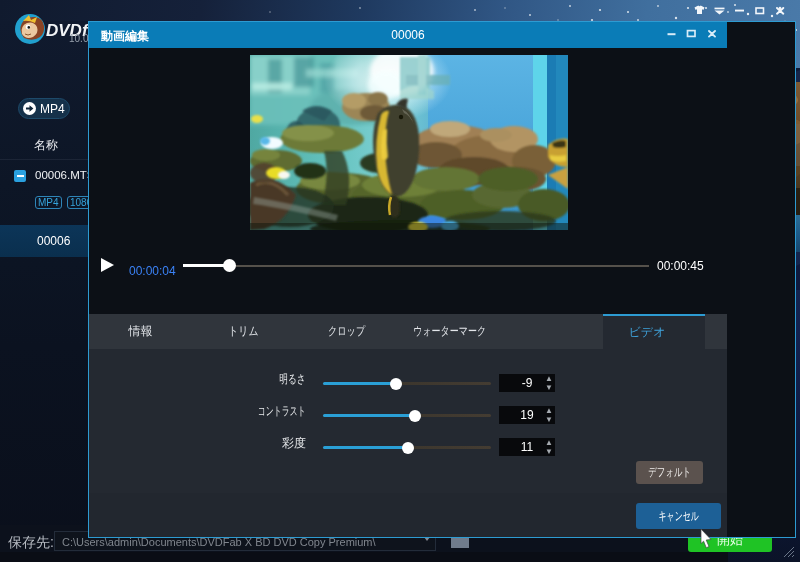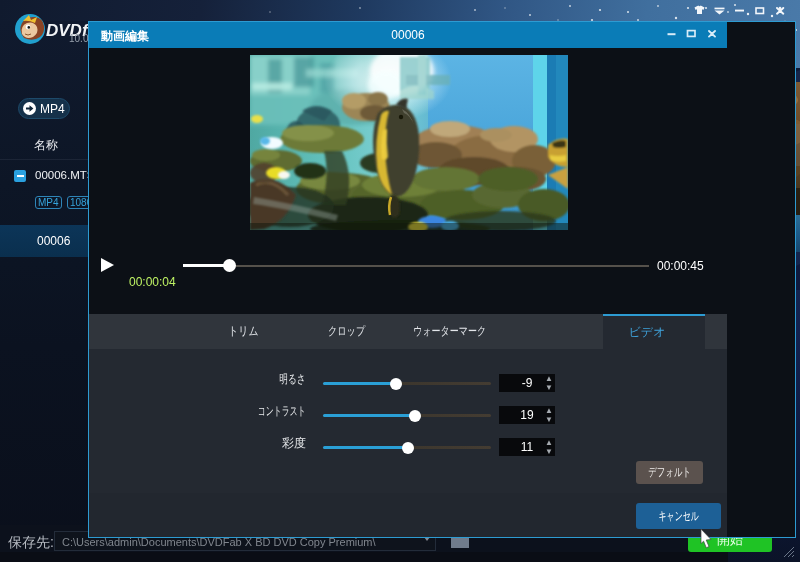--- a/index.html
+++ b/index.html
@@ -416,27 +416,28 @@
         <path d="M300 100 Q308 102 316 100 L316 106 Q306 108 300 105 Z" fill="#e8cc40"></path>
         <path d="M298 120 L318 112 L318 134 Z" fill="#c8a040"></path>
       </g>
 
       <path d="M4 142 Q40 148 88 160 L86 166 Q38 154 3 149 Z" fill="#9aa8a0" opacity="0.42" filter="url(#soft2)"></path>
 
       <rect x="0" y="168" width="318" height="7" fill="#10160c" opacity="0.5"></rect>
     </svg>
 
     <div class="abs" style="left:12px;top:236px;width:0;height:0;border-left:13px solid #fff;border-top:7.5px solid transparent;border-bottom:7.5px solid transparent;"></div>
-    <div class="abs" style="left:40px;top:253px;color:#bef264;font-size:12px;">00:00:04</div>
+    <div class="abs" style="left:40px;top:242px;color:#3b82f6;font-size:12px;">00:00:04</div>
     <div class="abs" style="left:94px;top:242.5px;width:466px;height:2px;background:#55514b;"></div>
     <div class="abs" style="left:94px;top:242px;width:47px;height:3px;background:#fff;"></div>
     <div class="abs" style="left:134px;top:236.5px;width:13px;height:13px;border-radius:7px;background:#fff;"></div>
     <div class="abs" style="left:568px;top:237px;color:#fff;font-size:12px;">00:00:45</div>
 
     <div class="abs" id="tabbar">
+      <div class="tab" style="left:0px;">情報</div>
       <div class="tab" style="left:103px;"><span style="display:inline-block;transform:scaleX(0.83);transform-origin:center center;">トリム</span></div>
       <div class="tab" style="left:206px;"><span style="display:inline-block;transform:scaleX(0.76);transform-origin:center center;">クロップ</span></div>
       <div class="tab" style="left:309px;"><span style="display:inline-block;transform:scaleX(0.75);transform-origin:center center;">ウォーターマーク</span></div>
       <div id="tabactive">ビデオ</div>
     </div>
 
     <div class="abs" id="content"></div>
     <div class="abs" id="footer"></div>
 
     <div class="slabel" style="left:137px;top:349px;font-family:Liberation Serif, serif;"><span style="display:inline-block;transform:scaleX(0.72);transform-origin:right center;">明るさ</span></div>

